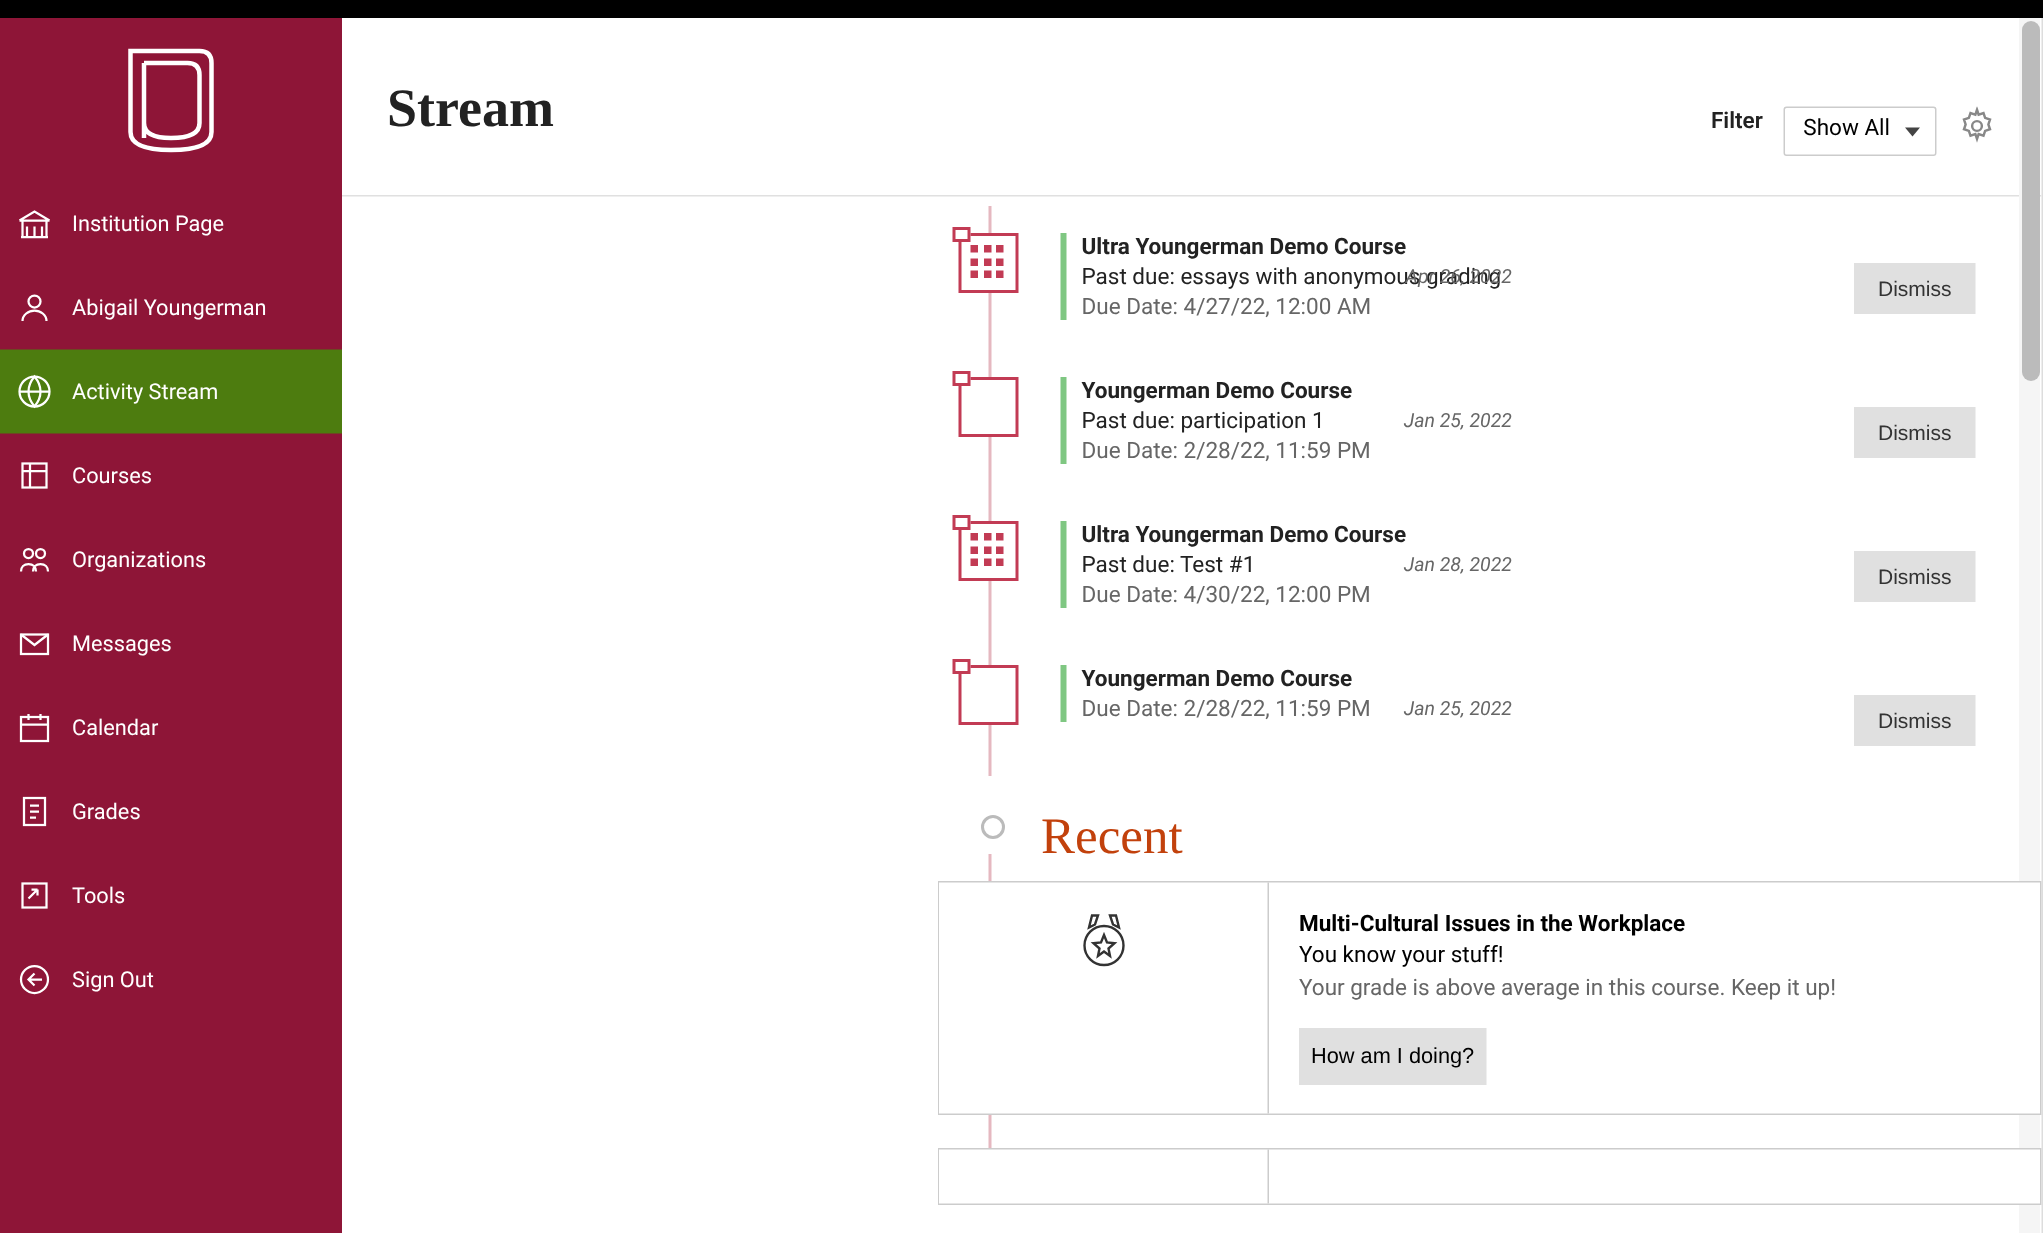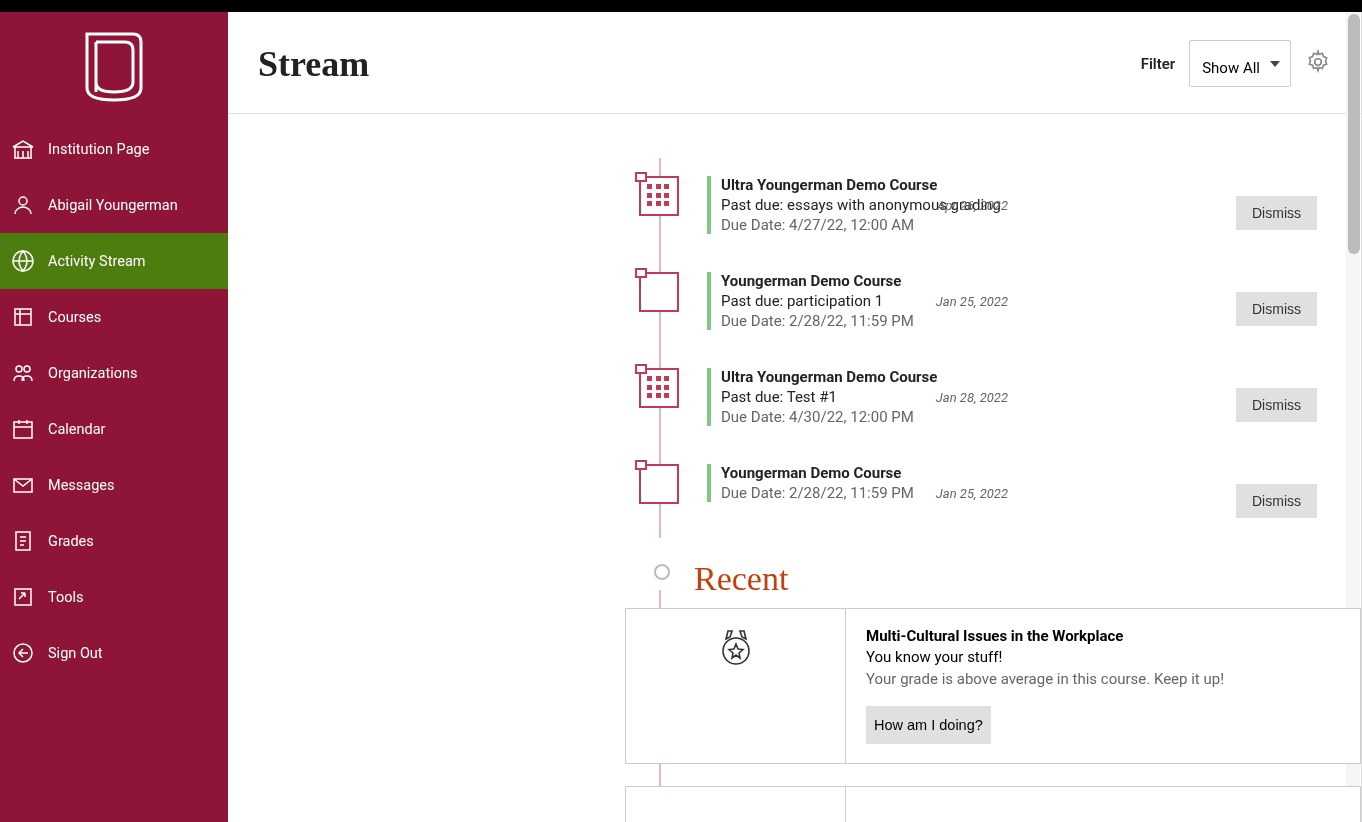--- a/index.html
+++ b/index.html
@@ -57,49 +57,49 @@
       justify-content: center;
       flex-shrink: 0;
     }
     .main {
       flex: 1;
       display: flex;
       flex-direction: column;
       overflow: hidden;
       background: #fff;
       border-right: 1px solid #ddd;
-      gap: 38px;
     }
     .header {
       display: flex;
       align-items: center;
       padding: 28px 30px 26px 30px;
       border-bottom: 1px solid #e0e0e0;
     }
     .page-title {
       font-family: Georgia, "Times New Roman", serif;
       font-size: 36px;
       font-weight: 600;
       color: #222;
     }
     .header-right {
       margin-left: auto;
       display: flex;
-      align-items: center;
+      align-items: flex-start;
       gap: 14px;
+      margin-top: 31px;
     }
     .filter-label {
       font-size: 15px;
       font-weight: 600;
       color: #222;
     }
     .filter-select {
       border: 1px solid #ccc;
       border-radius: 2px;
-      padding: 18px 30px 9px 12px;
+      padding: 4px 30px 9px 12px;
       font-size: 15px;
       background: #fff;
       cursor: pointer;
       position: relative;
       min-width: 96px;
     }
     .filter-caret {
       position: absolute;
       right: 10px;
       top: 50%;
@@ -379,37 +379,37 @@
             <circle cx="16" cy="8" r="3"></circle>
             <path d="M3 20c0-3 2-5 5-5s5 2 5 5M11 20c0-3 2-5 5-5s5 2 5 5"></path>
           </svg>
       </span>
       <span>Organizations</span>
     </div>
 
     <div class="nav-item">
       <span class="nav-icon">
         <svg width="24" height="24" viewBox="0 0 24 24" fill="none" stroke="#fff" stroke-width="1.5">
+            <rect x="3" y="6" width="18" height="13"></rect>
+            <path d="M3 6l9 7 9-7"></path>
+          </svg>
+      </span>
+      <span>Messages</span>
+    </div>
+
+    <div class="nav-item">
+      <span class="nav-icon">
+        <svg width="24" height="24" viewBox="0 0 24 24" fill="none" stroke="#fff" stroke-width="1.5">
             <rect x="3" y="5" width="18" height="16"></rect>
             <line x1="3" y1="10" x2="21" y2="10"></line>
             <line x1="8" y1="3" x2="8" y2="7"></line>
             <line x1="16" y1="3" x2="16" y2="7"></line>
           </svg>
       </span>
       <span>Calendar</span>
-    </div>
-
-    <div class="nav-item">
-      <span class="nav-icon">
-        <svg width="24" height="24" viewBox="0 0 24 24" fill="none" stroke="#fff" stroke-width="1.5">
-            <rect x="3" y="6" width="18" height="13"></rect>
-            <path d="M3 6l9 7 9-7"></path>
-          </svg>
-      </span>
-      <span>Messages</span>
     </div>
 
     <div class="nav-item">
       <span class="nav-icon">
         <svg width="24" height="24" viewBox="0 0 24 24" fill="none" stroke="#fff" stroke-width="1.5">
             <rect x="5" y="3" width="14" height="18"></rect>
             <line x1="9" y1="8" x2="15" y2="8"></line>
             <line x1="9" y1="12" x2="15" y2="12"></line>
             <line x1="9" y1="16" x2="13" y2="16"></line>
           </svg>

